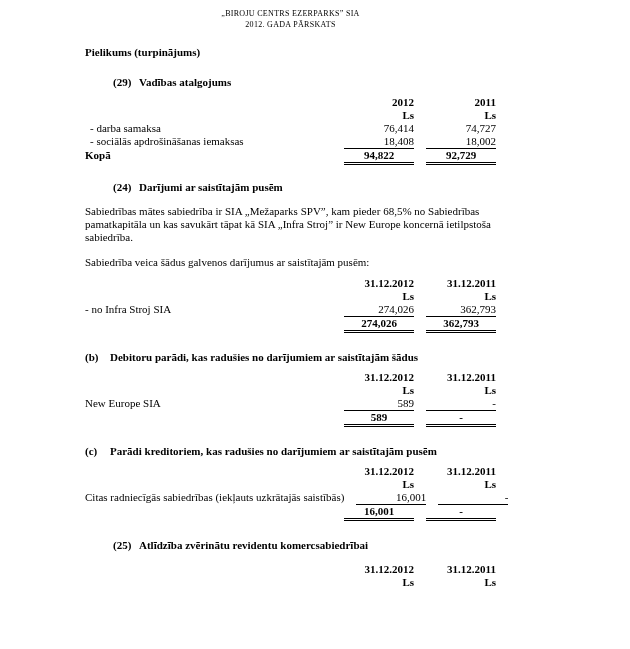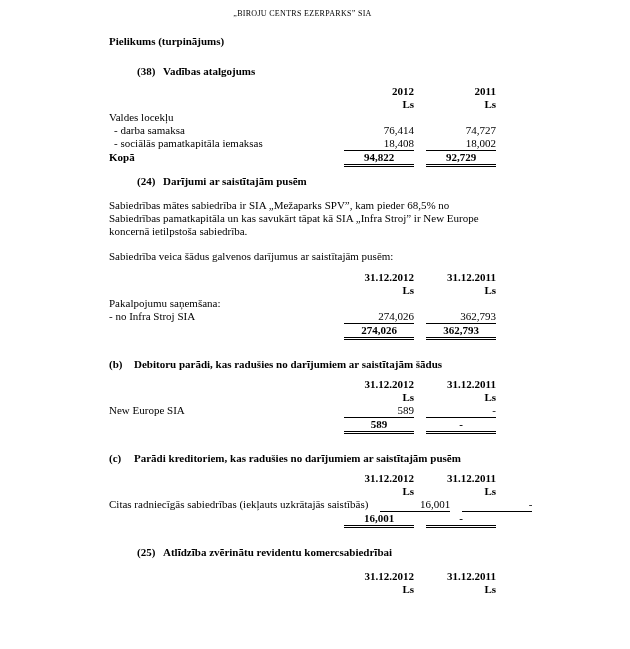--- a/index.html
+++ b/index.html
@@ -1,26 +1,26 @@
 <!DOCTYPE html>
 <html><head>
 <meta charset="utf-8">
 <style>
   * { margin:0; padding:0; box-sizing:border-box; }
   html,body { background:#ffffff; }
   .page {
     width:580px; height:649px; background:#ffffff; color:#000;
     font-family:"Liberation Serif","DejaVu Serif",serif;
-    font-size:11px; overflow:hidden;padding-left:24px;
+    font-size:11px; overflow:hidden;
   }
   .inner { padding:8px 84px 0 85px; }
   .doc-header { text-align:center; font-size:8px; line-height:11px; letter-spacing:0.3px; }
   .appendix { margin-top:16px; font-weight:bold; }
   .sec-heading { margin-top:18px; font-weight:bold; }
-  .sec-heading.big { margin-top:8px; }
+  .sec-heading.big { margin-top:16px; }
   .indent { padding-left:28px; }
   .sec-num { display:inline-block; width:26px; }
   .sub-num { display:inline-block; width:25px; }
   .para { margin-top:12px; line-height:13px; }
   .tbl { margin-top:8px; }
   .tbl.push { margin-top:12px; }
   .row { display:grid; grid-template-columns:1fr 70px 70px; column-gap:33px; line-height:13px;gap:12px; }
   .lbl { white-space:nowrap; overflow:visible; }
   .lbl.sub { padding-left:5px; }
   .num { text-align:right; }
@@ -29,50 +29,50 @@
   .dline { border-bottom:3px double #000;text-align:center; }
 </style>
 </head>
 <body>
 
 <div class="page">
   <div class="inner">
 
     <div class="doc-header">
       <div>„BIROJU CENTRS EZERPARKS” SIA</div>
+      <div>2012. GADA PĀRSKATS</div>
     </div>
 
     <div class="appendix">Pielikums (turpinājums)</div>
 
     <div class="sec-heading indent">
-      <span class="sec-num">(38)</span><span>Vadības atalgojums</span>
+      <span class="sec-num">(29)</span><span>Vadības atalgojums</span>
     </div>
     <div class="tbl">
       <div class="row">
         <div class="lbl"></div>
         <div class="num b">2012</div>
         <div class="num b">2011</div>
       </div>
       <div class="row">
         <div class="lbl"></div>
         <div class="num b">Ls</div>
         <div class="num b">Ls</div>
       </div>
       <div class="row">
-        <div class="lbl">Valdes locekļu</div>
         <div class="num"></div>
         <div class="num"></div>
       </div>
       <div class="row">
         <div class="lbl sub">- darba samaksa</div>
         <div class="num">76,414</div>
         <div class="num">74,727</div>
       </div>
       <div class="row">
-        <div class="lbl sub">- sociālās pamatkapitāla iemaksas</div>
+        <div class="lbl sub">- sociālās apdrošināšanas iemaksas</div>
         <div class="num uline">18,408</div>
         <div class="num uline">18,002</div>
       </div>
       <div class="row">
         <div class="lbl b">Kopā</div>
         <div class="num b dline">94,822</div>
         <div class="num b dline">92,729</div>
       </div>
     </div>
 
@@ -87,21 +87,20 @@
         <div class="lbl"></div>
         <div class="num b">31.12.2012</div>
         <div class="num b">31.12.2011</div>
       </div>
       <div class="row">
         <div class="lbl"></div>
         <div class="num b">Ls</div>
         <div class="num b">Ls</div>
       </div>
       <div class="row">
-        <div class="lbl">Pakalpojumu saņemšana:</div>
         <div class="num"></div>
         <div class="num"></div>
       </div>
       <div class="row">
         <div class="lbl">- no Infra Stroj SIA</div>
         <div class="num uline">274,026</div>
         <div class="num uline">362,793</div>
       </div>
       <div class="row">
         <div class="lbl"></div>

